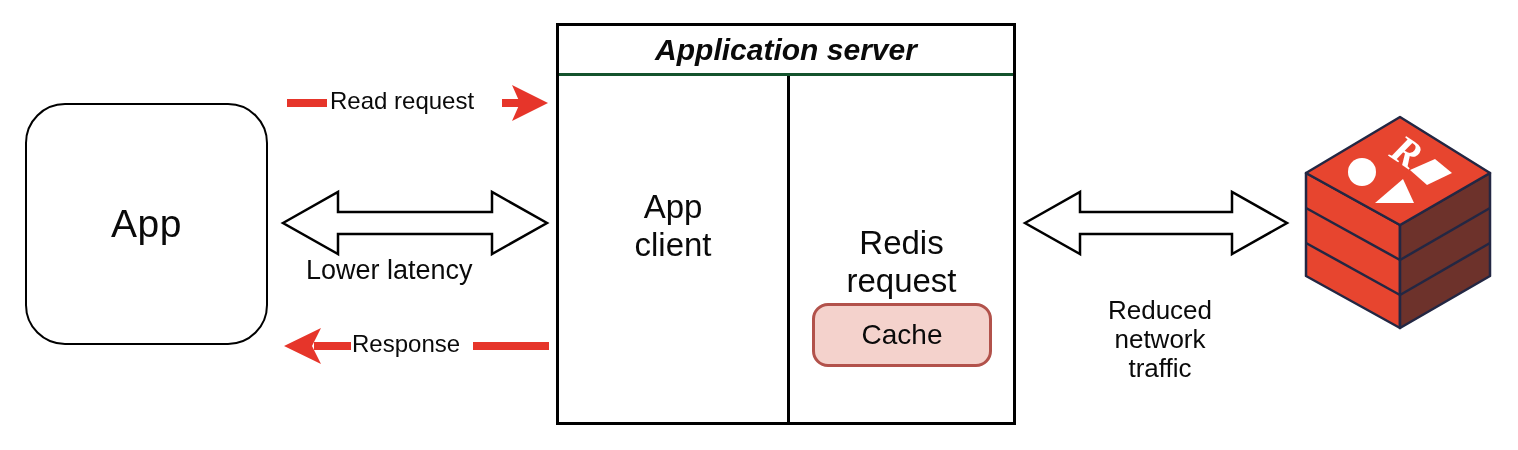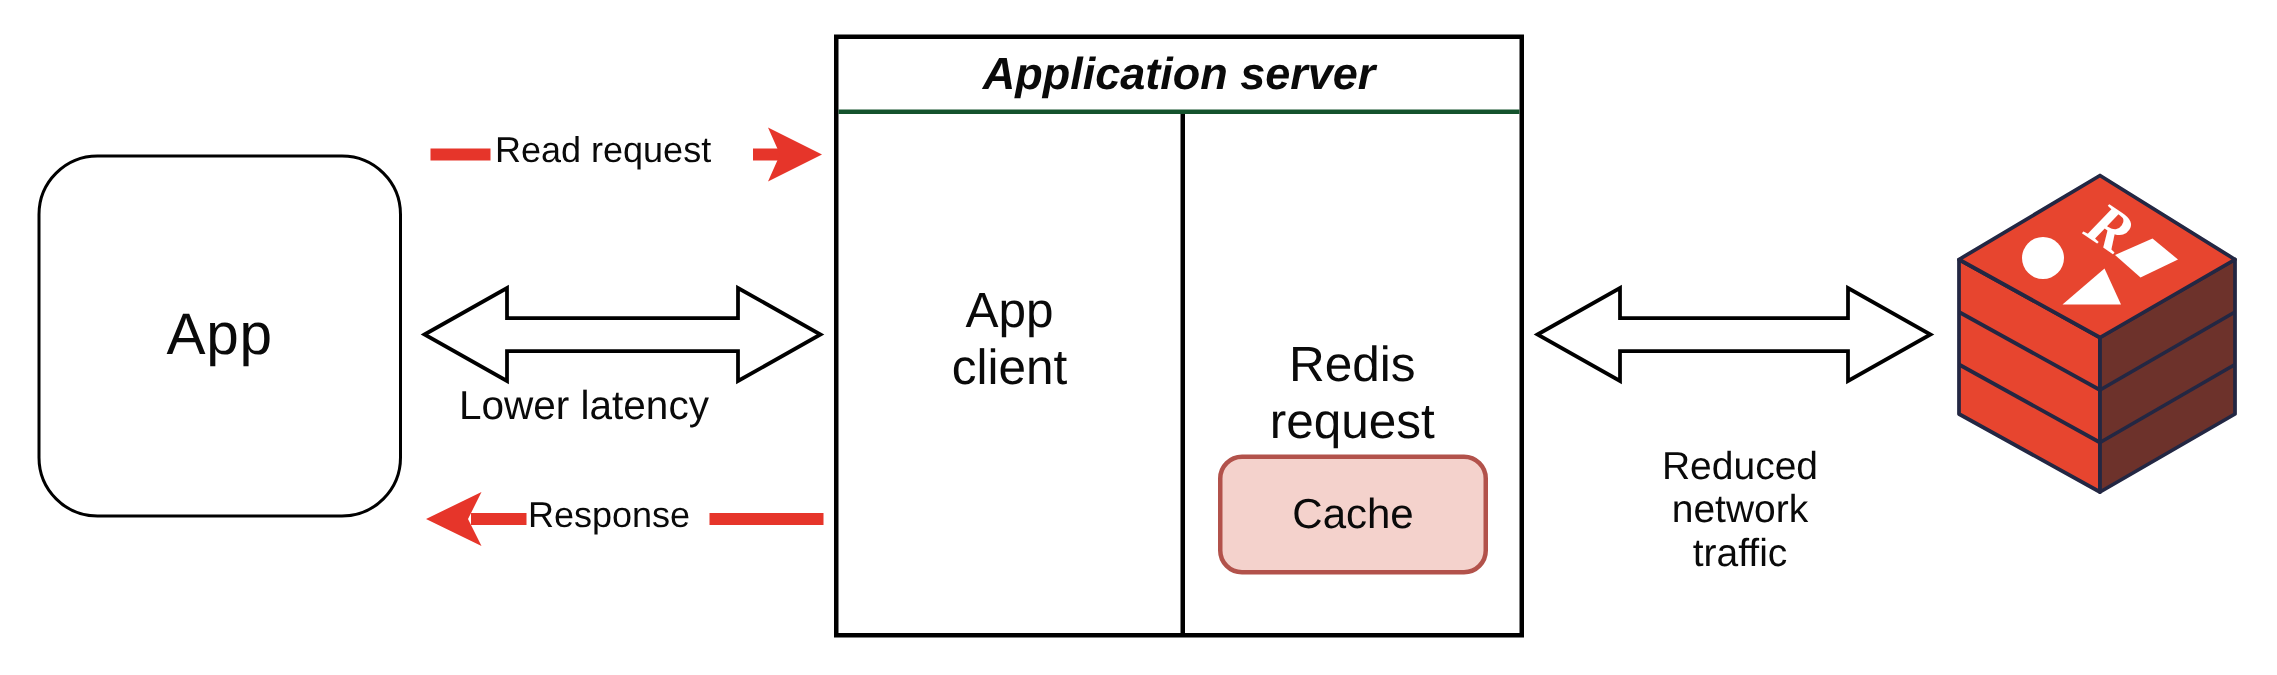--- a/index.html
+++ b/index.html
@@ -43,21 +43,21 @@
   .server-col { position: relative; }
   .col-left  { flex: 0 0 228px; border-right: 3px solid #000; }
   .col-right { flex: 1 1 auto; margin-top: 36px; }
   .col-label {
     position: absolute; top: 112px; left: 0; right: 0;
     text-align: center; font-size: 33px; line-height: 38px;
   }
 
   
   .cache-box {
-    left: 812px; top: 303px; width: 180px; height: 80px;
+    left: 812px; top: 303px; width: 180px; height: 64px;
     background: var(--cache-fill, #f4d2cc);
     border: 3px solid var(--cache-border, #b2524b);
     border-radius: 16px;
     box-sizing: border-box;
     display: flex; align-items: center; justify-content: center;
     font-size: 28px;
   }
 
   
   .flow-label { font-size: 24px; white-space: nowrap; }

